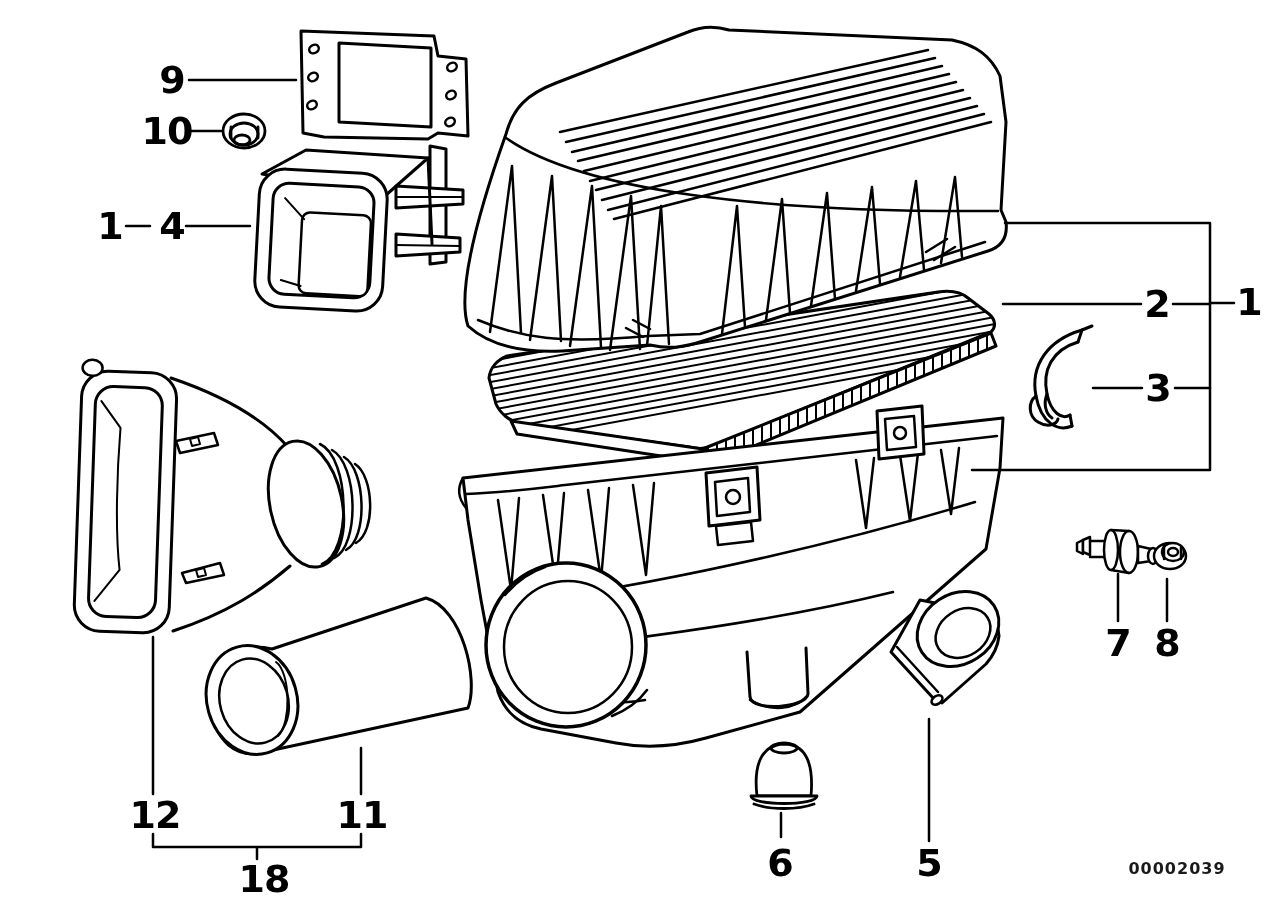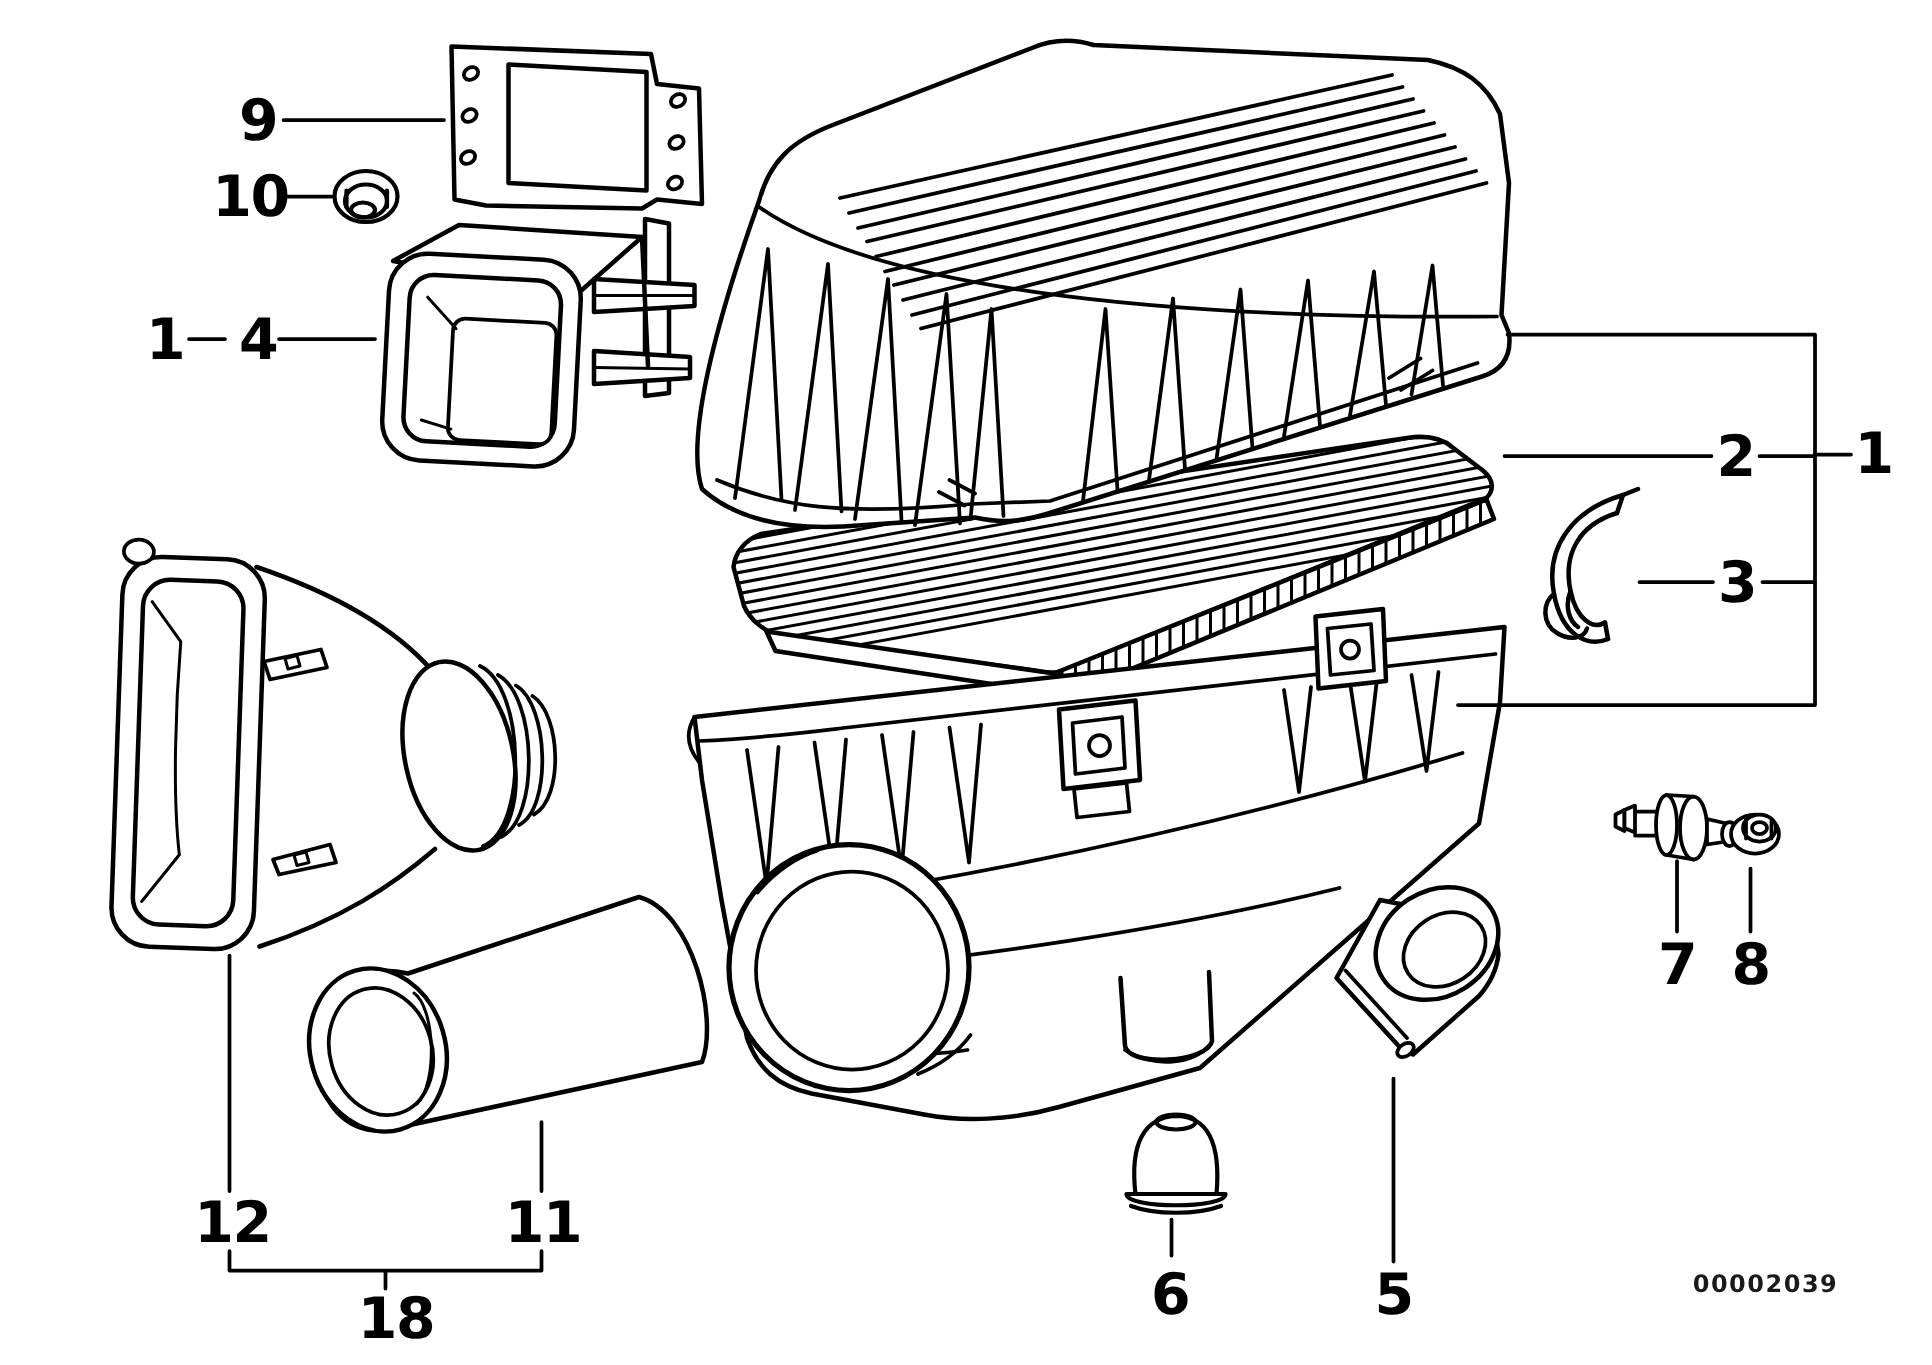--- a/index.html
+++ b/index.html
@@ -8,21 +8,21 @@
     font-family:"DejaVu Sans","Liberation Sans",sans-serif;
   }
   .stage svg{position:absolute;left:0;top:0;}
   .callout{
     position:absolute;transform:translate(-50%,-50%);
     font-weight:bold;font-size:38px;line-height:1;color:#000;
     letter-spacing:-1px;user-select:none;cursor:pointer;
   }
   .drawing-number{
     position:absolute;transform:translate(-50%,-50%);
-    font-size:16px;font-weight:bold;color:#1a1a1a;letter-spacing:1px;
+    font-size:16px;font-weight:bold;color:#1a1a1a;letter-spacing:1px;margin-top:12px;
   }
 </style>
 </head>
 <body>
 
 <div class="stage">
 
 <svg width="1288" height="910" viewBox="0 0 1288 910">
   <defs>
     <clipPath id="clipFilterTop">

